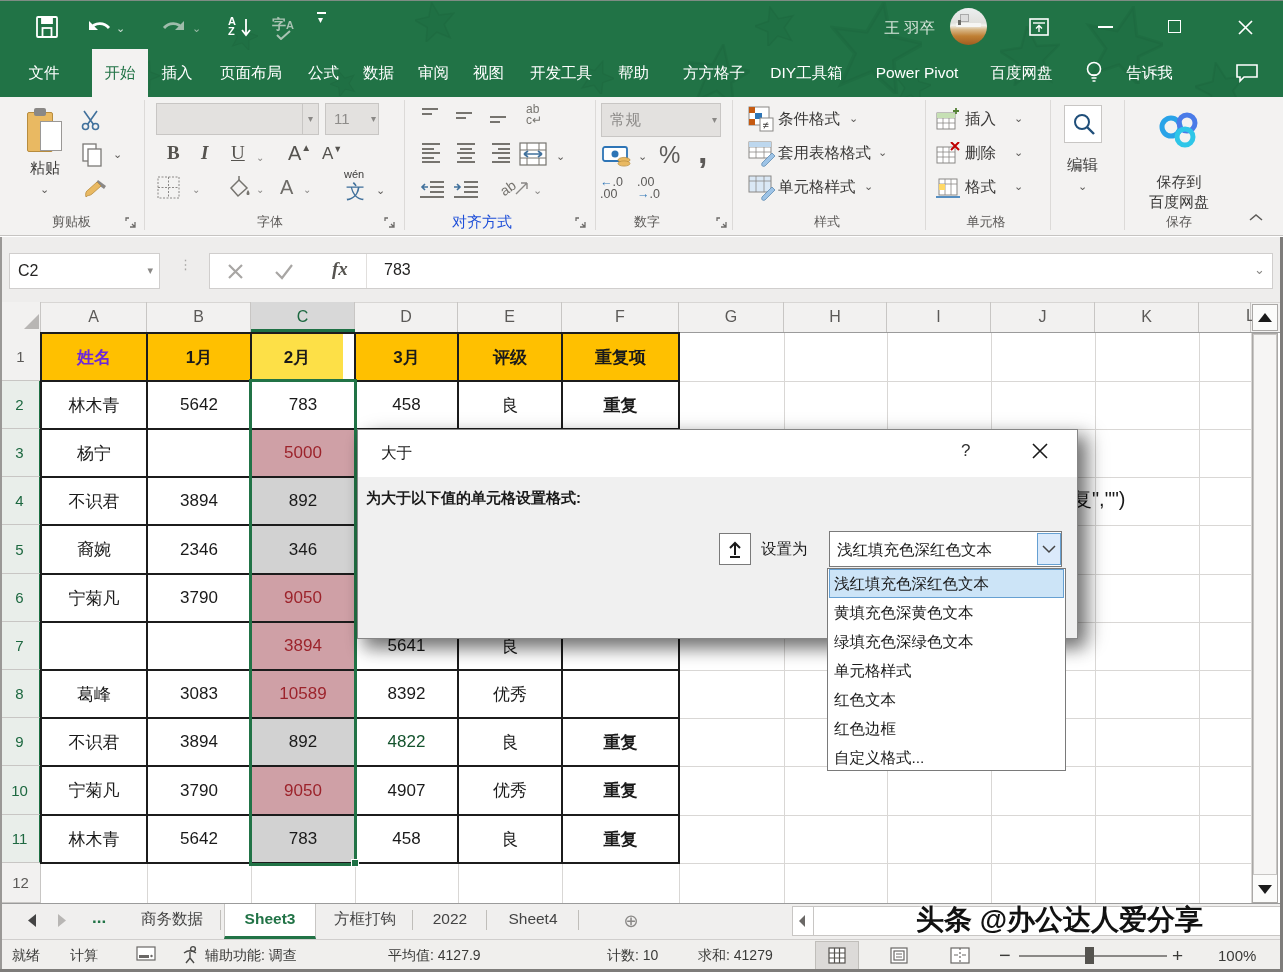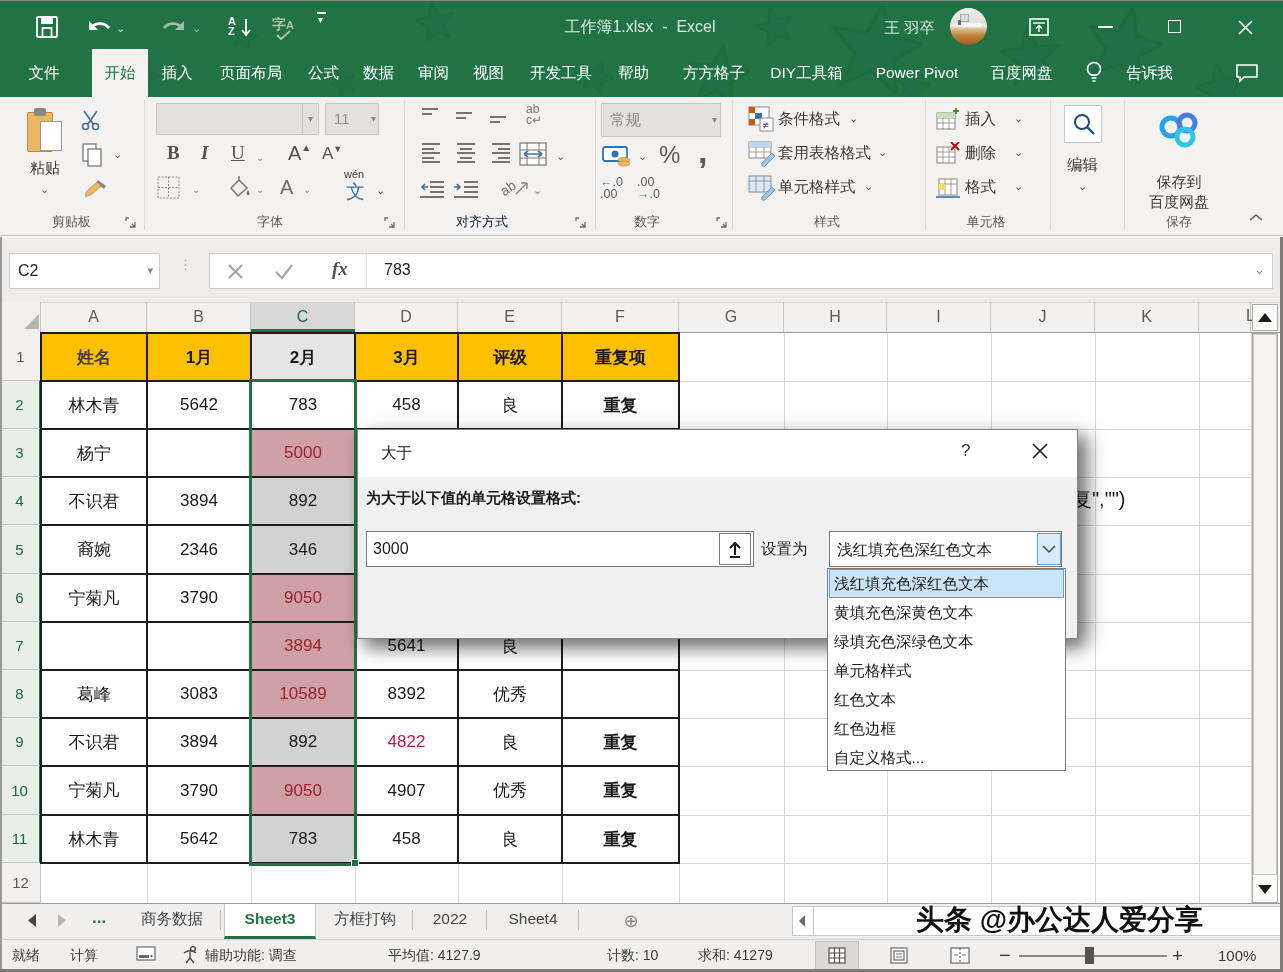--- a/index.html
+++ b/index.html
@@ -67,21 +67,20 @@
 <div class="abs" style="left:228px;top:16px;color:#fff;font-size:11px;font-weight:bold;line-height:10px;">A<br>Z</div>
 <svg class="abs" style="left:240px;top:18px;" width="12" height="22" viewBox="0 0 12 22">
       <path d="M6 1 V16 M2 12 L6 17 L10 12" stroke="#fff" stroke-width="1.8" fill="none"></path>
     </svg>
 <div class="abs" style="left:272px;top:16px;color:#a9c3b3;font-size:14px;font-weight:bold;">字<span style="font-size:11px;">A</span></div>
 <svg class="abs" style="left:276px;top:30px;" width="16" height="10" viewBox="0 0 16 10">
       <path d="M1 5 L5 9 L14 1" stroke="#a9c3b3" stroke-width="2" fill="none"></path>
     </svg>
 <div class="abs" style="left:318px;top:14px;color:#fff;font-size:10px;">▾</div>
     <div class="abs" style="left:317px;top:12px;width:9px;height:2px;background:#fff;"></div>
-<div class="abs" style="left:440px;top:17px;width:400px;text-align:center;color:#dfe9e2;font-size:16px;">工作簿1.xlsx&nbsp; - &nbsp;Excel</div>
 <div class="abs" style="left:850px;top:18px;width:85px;text-align:right;color:#d6e5da;font-size:15.5px;">王 羽卒</div>
 <div class="abs" style="left:950px;top:8px;width:37px;height:37px;border-radius:50%;overflow:hidden;background:linear-gradient(#eceff0 0%,#e0e0dc 40%,#f2f2ee 47%,#d8b98a 58%,#c08034 76%,#a05d20 100%);">
 <div class="abs" style="left:6px;top:15px;width:25px;height:4px;background:#f6f6f4;border-radius:1px;"></div>
 <div class="abs" style="left:10px;top:6px;width:9px;height:8px;background:#dddddd;border:0.5px solid #aaa;"></div>
 <div class="abs" style="left:8px;top:12px;width:2.5px;height:5px;background:#6a6a66;"></div>
     </div>
 <svg class="abs" style="left:1028px;top:16px;" width="22" height="22" viewBox="0 0 22 22">
       <rect x="2" y="3" width="18" height="16" fill="none" stroke="#fff" stroke-width="1.6"></rect>
       <path d="M5 7 H17" stroke="#fff" stroke-width="1.4"></path>
       <path d="M11 16 V10 M8 12.5 L11 9.5 L14 12.5" stroke="#fff" stroke-width="1.4" fill="none"></path>
@@ -117,21 +116,21 @@
 <div class="abs" style="left:0;top:97px;width:1283px;height:139px;background:#f3f2f1;border-bottom:1px solid #c6c4c2;"></div>
 <div class="abs" style="left:144px;top:100px;width:1px;height:130px;background:#dcdad8;"></div>
 <div class="abs" style="left:404px;top:100px;width:1px;height:130px;background:#dcdad8;"></div>
 <div class="abs" style="left:595px;top:100px;width:1px;height:130px;background:#dcdad8;"></div>
 <div class="abs" style="left:732px;top:100px;width:1px;height:130px;background:#dcdad8;"></div>
 <div class="abs" style="left:925px;top:100px;width:1px;height:130px;background:#dcdad8;"></div>
 <div class="abs" style="left:1050px;top:100px;width:1px;height:130px;background:#dcdad8;"></div>
 <div class="abs" style="left:1124px;top:100px;width:1px;height:130px;background:#dcdad8;"></div>
 <div class="abs flexc" style="left:35px;top:214px;width:73px;height:16px;color:#5c5a58;font-size:13px;">剪贴板</div>
 <div class="abs flexc" style="left:250px;top:214px;width:40px;height:16px;color:#5c5a58;font-size:13px;">字体</div>
-<div class="abs flexc" style="left:446px;top:214px;width:72px;height:16px;color:#0f172a;font-size:13px;">对齐方式</div>
+<div class="abs flexc" style="left:446px;top:214px;width:72px;height:16px;color:#1d4ed8;font-size:15px;">对齐方式</div>
 <div class="abs flexc" style="left:626px;top:214px;width:42px;height:16px;color:#5c5a58;font-size:13px;">数字</div>
 <div class="abs flexc" style="left:806px;top:214px;width:42px;height:16px;color:#5c5a58;font-size:13px;">样式</div>
 <div class="abs flexc" style="left:960px;top:214px;width:52px;height:16px;color:#5c5a58;font-size:13px;">单元格</div>
 <div class="abs flexc" style="left:1158px;top:214px;width:42px;height:16px;color:#5c5a58;font-size:13px;">保存</div>
 <svg class="abs" style="left:124px;top:216px;" width="13" height="13" viewBox="0 0 13 13">
       <path d="M2 5 V2 H5 M8 8 L11 11 M11 6 V11 H6" fill="none" stroke="#6e6c6a" stroke-width="1.3"></path>
     </svg>
 <svg class="abs" style="left:383px;top:216px;" width="13" height="13" viewBox="0 0 13 13">
       <path d="M2 5 V2 H5 M8 8 L11 11 M11 6 V11 H6" fill="none" stroke="#6e6c6a" stroke-width="1.3"></path>
     </svg>
@@ -398,23 +397,23 @@
 <div class="abs" style="left:41px;top:429px;width:1210px;height:1px;background:#d9d7d5;"></div>
 <div class="abs" style="left:41px;top:477px;width:1210px;height:1px;background:#d9d7d5;"></div>
 <div class="abs" style="left:41px;top:525px;width:1210px;height:1px;background:#d9d7d5;"></div>
 <div class="abs" style="left:41px;top:574px;width:1210px;height:1px;background:#d9d7d5;"></div>
 <div class="abs" style="left:41px;top:622px;width:1210px;height:1px;background:#d9d7d5;"></div>
 <div class="abs" style="left:41px;top:670px;width:1210px;height:1px;background:#d9d7d5;"></div>
 <div class="abs" style="left:41px;top:718px;width:1210px;height:1px;background:#d9d7d5;"></div>
 <div class="abs" style="left:41px;top:766px;width:1210px;height:1px;background:#d9d7d5;"></div>
 <div class="abs" style="left:41px;top:815px;width:1210px;height:1px;background:#d9d7d5;"></div>
 <div class="abs" style="left:41px;top:863px;width:1210px;height:1px;background:#d9d7d5;"></div>
-<div class="abs flexc" style="left:41px;top:333px;width:106px;height:48px;background:#ffc000;color:#404040;font-weight:bold;font-size:17px;">姓名</div>
+<div class="abs flexc" style="left:41px;top:333px;width:106px;height:48px;background:#ffc000;color:#6d28d9;font-weight:bold;font-size:17px;">姓名</div>
 <div class="abs flexc" style="left:147px;top:333px;width:104px;height:48px;background:#ffc000;color:#1a1a1a;font-weight:bold;font-size:17px;">1月</div>
-<div class="abs flexc" style="left:251px;top:333px;width:104px;height:48px;background:#e5e5e5;color:#1a1a1a;font-weight:bold;font-size:17px;">2月</div>
+<div class="abs flexc" style="left:251px;top:333px;width:92px;height:48px;background:#fde047;color:#1a1a1a;font-weight:bold;font-size:17px;">2月</div>
 <div class="abs flexc" style="left:355px;top:333px;width:103px;height:48px;background:#ffc000;color:#1a1a1a;font-weight:bold;font-size:17px;">3月</div>
 <div class="abs flexc" style="left:562px;top:333px;width:117px;height:48px;background:#ffc000;color:#1a1a1a;font-weight:bold;font-size:17px;">重复项</div>
 <div class="abs flexc" style="left:458px;top:333px;width:104px;height:48px;background:#ffc000;color:#1a1a1a;font-weight:bold;font-size:17px;">评级</div>
 <div class="abs flexc" style="left:41px;top:381px;width:106px;height:48px;background:#fff;color:#1a1a1a;font-weight:normal;font-size:17px;">林木青</div>
 <div class="abs flexc" style="left:147px;top:381px;width:104px;height:48px;background:#fff;color:#1a1a1a;font-weight:normal;font-size:17px;">5642</div>
 <div class="abs flexc" style="left:251px;top:381px;width:104px;height:48px;background:#fff;color:#1a1a1a;font-weight:normal;font-size:17px;">783</div>
 <div class="abs flexc" style="left:355px;top:381px;width:103px;height:48px;background:#fff;color:#1a1a1a;font-weight:normal;font-size:17px;">458</div>
 <div class="abs flexc" style="left:458px;top:381px;width:104px;height:48px;background:#fff;color:#1a1a1a;font-weight:normal;font-size:17px;">良</div>
 <div class="abs flexc" style="left:562px;top:381px;width:117px;height:48px;background:#fff;color:#1a1a1a;font-weight:bold;font-size:17px;">重复</div>
 <div class="abs flexc" style="left:41px;top:429px;width:106px;height:48px;background:#fff;color:#1a1a1a;font-weight:normal;font-size:17px;">杨宁</div>
@@ -446,21 +445,21 @@
 <div class="abs flexc" style="left:562px;top:622px;width:117px;height:48px;background:#fff;color:#1a1a1a;font-weight:bold;font-size:17px;"></div>
 <div class="abs flexc" style="left:41px;top:670px;width:106px;height:48px;background:#fff;color:#1a1a1a;font-weight:normal;font-size:17px;">葛峰</div>
 <div class="abs flexc" style="left:147px;top:670px;width:104px;height:48px;background:#fff;color:#1a1a1a;font-weight:normal;font-size:17px;">3083</div>
 <div class="abs flexc" style="left:251px;top:670px;width:104px;height:48px;background:#cfa0a6;color:#9c232b;font-weight:normal;font-size:17px;">10589</div>
 <div class="abs flexc" style="left:355px;top:670px;width:103px;height:48px;background:#fff;color:#1a1a1a;font-weight:normal;font-size:17px;">8392</div>
 <div class="abs flexc" style="left:458px;top:670px;width:104px;height:48px;background:#fff;color:#1a1a1a;font-weight:normal;font-size:17px;">优秀</div>
 <div class="abs flexc" style="left:562px;top:670px;width:117px;height:48px;background:#fff;color:#1a1a1a;font-weight:bold;font-size:17px;"></div>
 <div class="abs flexc" style="left:41px;top:718px;width:106px;height:48px;background:#fff;color:#1a1a1a;font-weight:normal;font-size:17px;">不识君</div>
 <div class="abs flexc" style="left:147px;top:718px;width:104px;height:48px;background:#fff;color:#1a1a1a;font-weight:normal;font-size:17px;">3894</div>
 <div class="abs flexc" style="left:251px;top:718px;width:104px;height:48px;background:#d2d2d2;color:#1a1a1a;font-weight:normal;font-size:17px;">892</div>
-<div class="abs flexc" style="left:355px;top:718px;width:103px;height:48px;background:#fff;color:#be185d;font-weight:normal;font-size:17px;">4822</div>
+<div class="abs flexc" style="left:355px;top:718px;width:103px;height:48px;background:#fff;color:#14532d;font-weight:normal;font-size:17px;">4822</div>
 <div class="abs flexc" style="left:458px;top:718px;width:104px;height:48px;background:#fff;color:#1a1a1a;font-weight:normal;font-size:17px;">良</div>
 <div class="abs flexc" style="left:562px;top:718px;width:117px;height:48px;background:#fff;color:#1a1a1a;font-weight:bold;font-size:17px;">重复</div>
 <div class="abs flexc" style="left:41px;top:766px;width:106px;height:49px;background:#fff;color:#1a1a1a;font-weight:normal;font-size:17px;">宁菊凡</div>
 <div class="abs flexc" style="left:147px;top:766px;width:104px;height:49px;background:#fff;color:#1a1a1a;font-weight:normal;font-size:17px;">3790</div>
 <div class="abs flexc" style="left:251px;top:766px;width:104px;height:49px;background:#cfa0a6;color:#9c232b;font-weight:normal;font-size:17px;">9050</div>
 <div class="abs flexc" style="left:355px;top:766px;width:103px;height:49px;background:#fff;color:#1a1a1a;font-weight:normal;font-size:17px;">4907</div>
 <div class="abs flexc" style="left:458px;top:766px;width:104px;height:49px;background:#fff;color:#1a1a1a;font-weight:normal;font-size:17px;">优秀</div>
 <div class="abs flexc" style="left:562px;top:766px;width:117px;height:49px;background:#fff;color:#1a1a1a;font-weight:bold;font-size:17px;">重复</div>
 <div class="abs flexc" style="left:41px;top:815px;width:106px;height:48px;background:#fff;color:#1a1a1a;font-weight:normal;font-size:17px;">林木青</div>
 <div class="abs flexc" style="left:147px;top:815px;width:104px;height:48px;background:#fff;color:#1a1a1a;font-weight:normal;font-size:17px;">5642</div>
@@ -496,23 +495,20 @@
 <div class="abs" style="left:1253px;top:334px;width:24px;height:541px;background:#f6f5f4;border:1px solid #c8c6c4;"></div>
 <div class="abs" style="left:1258px;top:885px;width:0;height:0;border-left:7px solid transparent;border-right:7px solid transparent;border-top:9px solid #1a1a1a;"></div>
 <div class="abs" style="left:357px;top:429px;width:721px;height:210px;background:#f0f0f0;border:1px solid #868686;box-shadow:6px 10px 16px rgba(0,0,0,0.42),12px 4px 18px rgba(0,0,0,0.25);z-index:20;"></div>
 <div class="abs" style="left:358px;top:430px;width:719px;height:47px;background:#fff;z-index:21;"></div>
 <div class="abs" style="left:381px;top:443px;font-size:15.5px;color:#1a1a1a;z-index:22;">大于</div>
 <div class="abs" style="left:961px;top:441px;font-size:17px;color:#333;z-index:22;">?</div>
 <svg class="abs" style="left:1031px;top:442px;z-index:22;" width="18" height="18" viewBox="0 0 18 18">
       <path d="M2 2 L16 16 M16 2 L2 16" stroke="#1a1a1a" stroke-width="1.6"></path>
     </svg>
 <div class="abs" style="left:366px;top:489px;font-size:15px;font-weight:bold;color:#1a1a1a;z-index:22;">为大于以下值的单元格设置格式:</div>
-<div class="abs" style="left:366px;top:531px;width:388px;height:36px;background:#fff;border:1px solid #7a7a7a;z-index:22;">
-      <span style="position:absolute;left:6px;top:8px;font-size:16px;color:#1a1a1a;">3000</span>
-    </div>
 <div class="abs" style="left:719px;top:533px;width:32px;height:32px;background:#fff;border:1px solid #7a7a7a;z-index:23;"></div>
 <svg class="abs" style="left:727px;top:539px;z-index:24;" width="16" height="20" viewBox="0 0 16 20">
       <path d="M8 16 V5 M3 9 L8 4 L13 9" stroke="#1a1a1a" stroke-width="2" fill="none"></path>
       <path d="M3 18 H13" stroke="#1a1a1a" stroke-width="2"></path>
     </svg>
 <div class="abs" style="left:761px;top:539px;font-size:15.5px;color:#1a1a1a;z-index:22;">设置为</div>
 <div class="abs" style="left:829px;top:531px;width:233px;height:36px;background:#fff;border:1px solid #7a7a7a;z-index:22;">
       <span style="position:absolute;left:7px;top:8px;font-size:15.5px;color:#1a1a1a;">浅红填充色深红色文本</span>
     </div>
 <div class="abs" style="left:1037px;top:533px;width:24px;height:32px;background:#dbeafb;border:1px solid #66a0d2;z-index:23;"></div>

